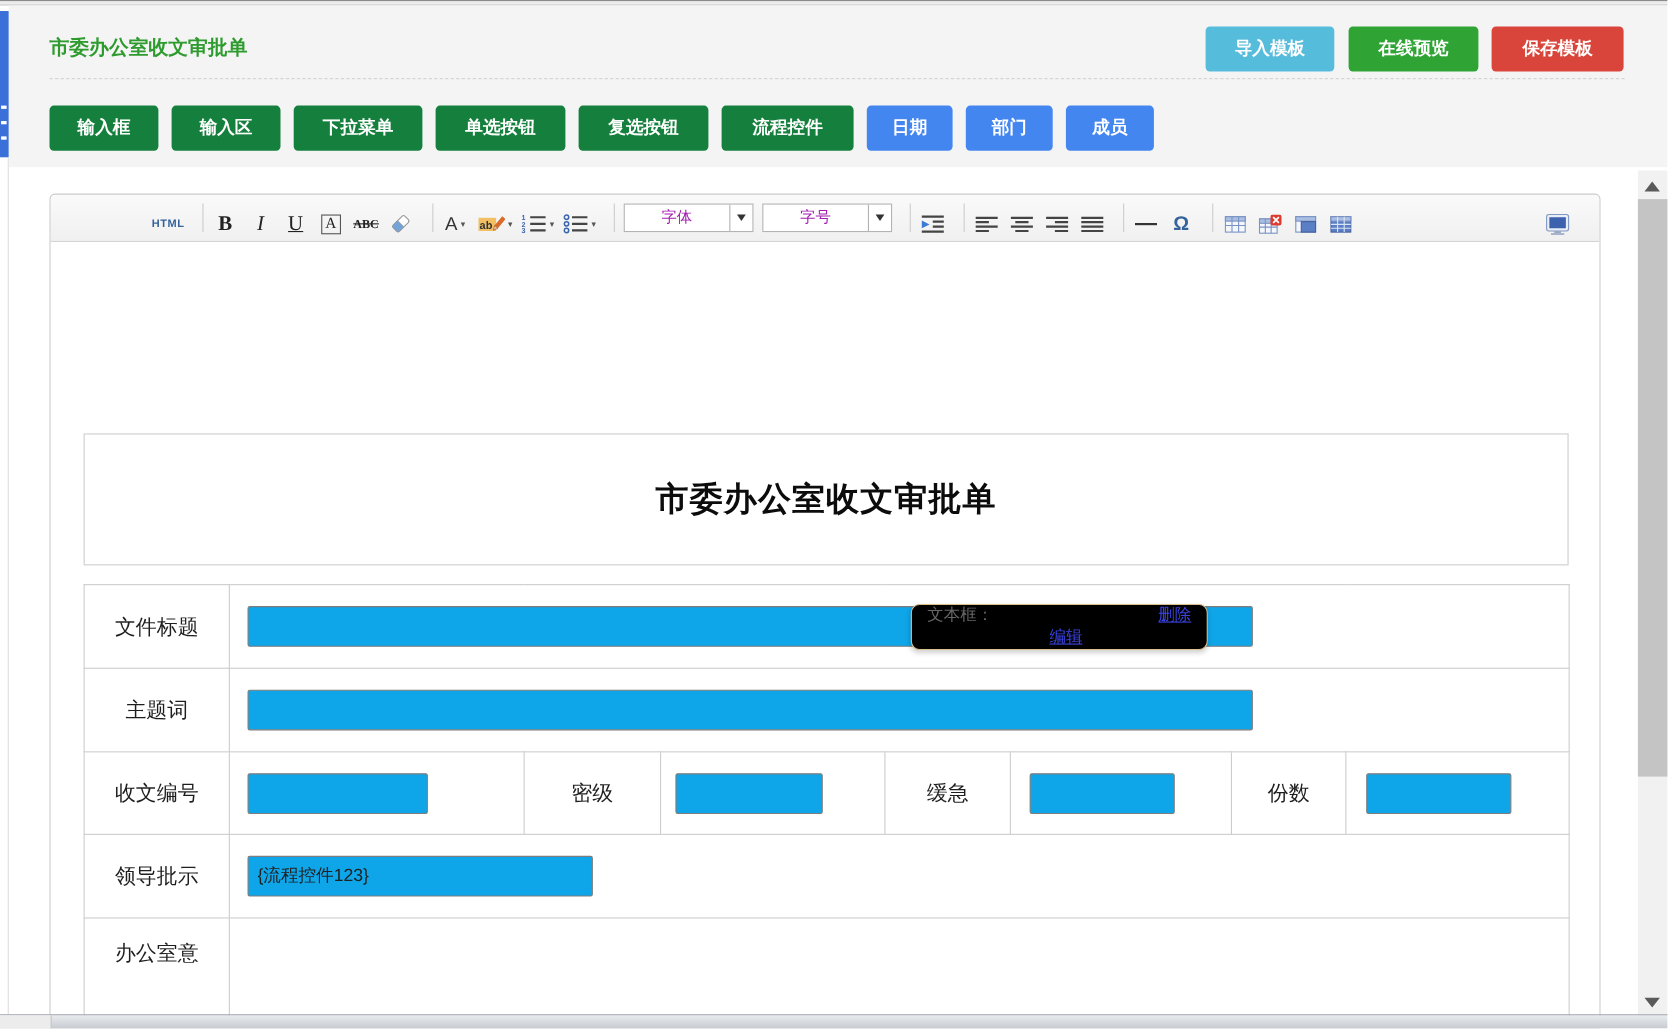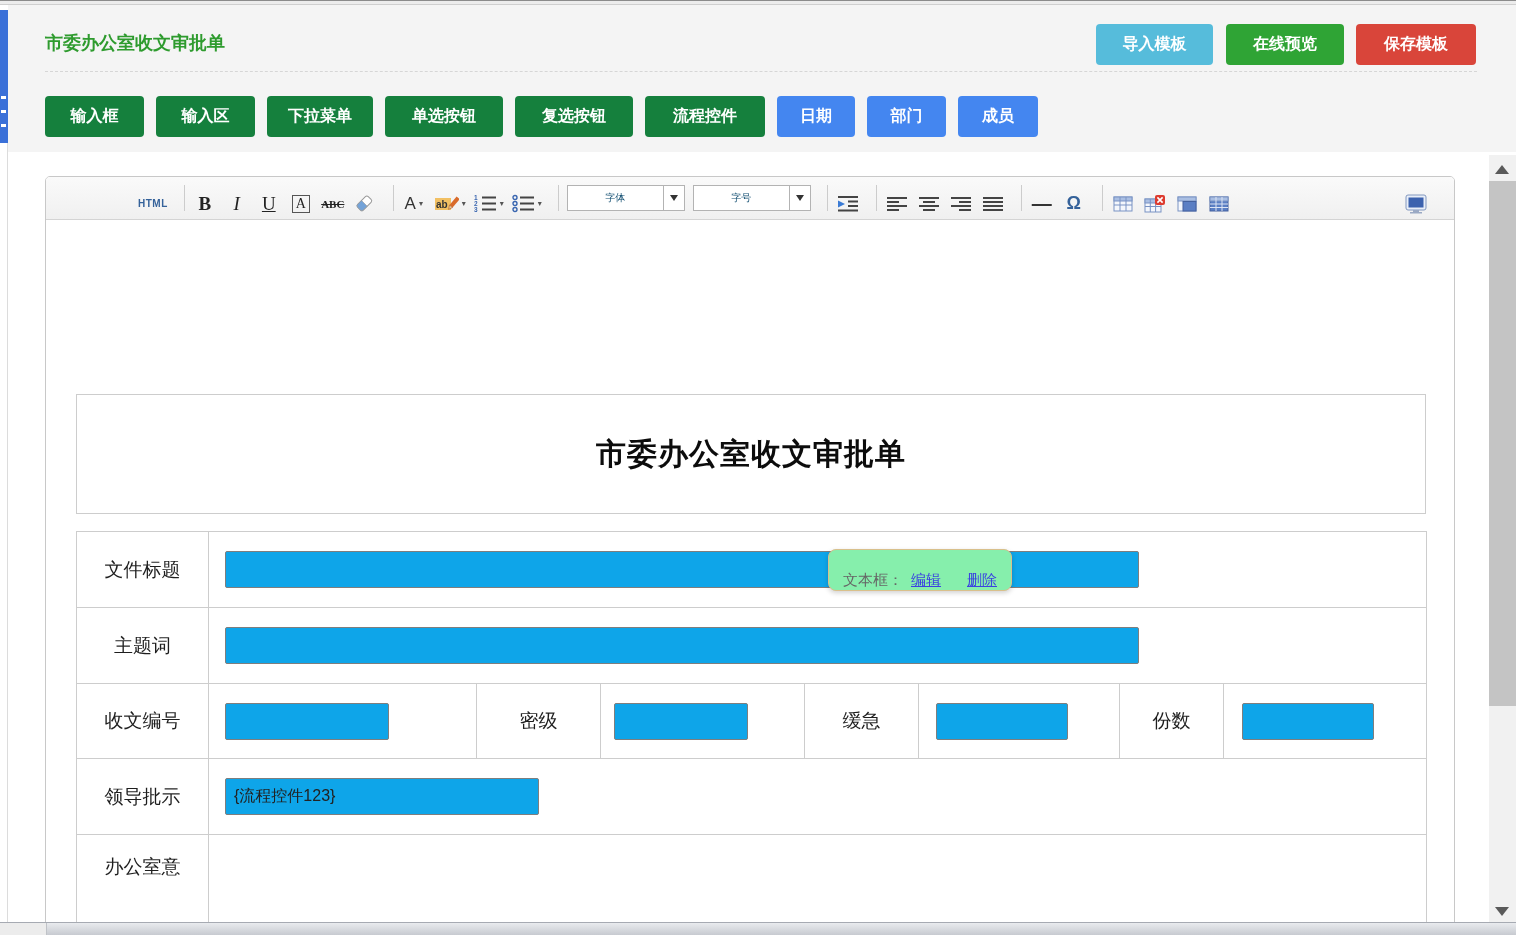--- a/index.html
+++ b/index.html
@@ -44,43 +44,43 @@
   .etb{height:43px;background:linear-gradient(#fafafa,#f0f0f0);border-bottom:1px solid #d4d4d4;
        display:flex;align-items:center;padding-left:92px;box-sizing:border-box;}
   .tb-sep{width:1px;height:26px;background:#cccccc;margin:0 8px;flex:none;}
   .tb-btn{min-width:24px;height:28px;display:flex;align-items:center;justify-content:center;
           margin-right:8px;cursor:pointer;flex:none;margin-top:11px;}
   .serifch{font-family:"Liberation Serif","DejaVu Serif",serif;font-size:19px;color:#222;}
   .html-lbl{font-size:10px;font-weight:bold;color:#35629a;letter-spacing:0.5px;}
   .caret{font-size:8px;color:#555;margin-left:3px;}
   .tb-select{width:118px;height:26px;background:#fff;border:1px solid #b3b3b3;display:flex;align-items:center;
              margin-right:8px;cursor:pointer;flex:none;box-sizing:border-box;}
-  .tb-select .lbl{flex:1;text-align:center;font-size:10px;color:#0c4a6e;}
+  .tb-select .lbl{flex:1;text-align:center;font-size:14px;color:#a21caf;}
   .tb-select .dd{width:21px;height:100%;border-left:1px solid #b3b3b3;display:flex;align-items:center;justify-content:center;box-sizing:border-box;}
   .tri{width:0;height:0;border-left:4px solid transparent;border-right:4px solid transparent;border-top:6px solid #333;}
   .spacer{flex:1;}
 
   .econtent{position:relative;height:716px;background:#fff;}
   .doc-title-box{position:absolute;left:30px;top:174px;width:1348px;height:118px;border:1px solid #cdcdcd;
                  display:flex;align-items:center;justify-content:center;}
   .doc-title{font-size:30px;font-weight:bold;color:#0c0c0c;letter-spacing:1px;}
 
   table.doc{position:absolute;left:30px;top:311px;border-collapse:collapse;table-layout:fixed;width:1350px;}
   table.doc td{border:1px solid #cdcdcd;padding:0;vertical-align:middle;}
   td.lbl{text-align:center;font-size:19px;color:#1e1e1e;}
   .inp{display:block;height:37px;border:1px solid #7e7e7e;border-radius:2px;background:#0ea5e9;
        box-sizing:border-box;font-size:16px;color:#222;padding:0 8px;outline:none;
        font-family:"Liberation Sans","DejaVu Sans",sans-serif;}
   tr.r6 td{vertical-align:top;}
   tr.r6 td.lbl{padding-top:19px;}
 
   
-  .tooltip{position:absolute;left:828px;top:549px;height:42px;background:#86efac;border:1px solid #d9c08c;
-           border-radius:8px;box-shadow:0 2px 5px rgba(0,0,0,.18);display:flex;align-items:flex-end;
-           padding:0 14px;font-size:15px;color:#666;z-index:20;box-sizing:border-box;}
+  .tooltip{position:absolute;left:828px;top:549px;height:42px;background:#000000;border:1px solid #d9c08c;
+           border-radius:8px;box-shadow:0 2px 5px rgba(0,0,0,.18);display:flex;align-items:flex-start;
+           padding:0 14px;font-size:15px;color:#666;z-index:20;box-sizing:border-box;gap:43px;}
   .tooltip a{color:#3b43e0;text-decoration:underline;cursor:pointer;}
   .tooltip .edit{margin-left:8px;margin-top:20px;}
   .tooltip .del{margin-left:26px;}
 </style>
 </head>
 <body>
 
 <div class="top-edge"></div>
 <div class="left-strip">
   <i style="top:86px"></i>
@@ -91,21 +91,21 @@
 
 <div class="header">
   <div class="page-title">市委办公室收文审批单</div>
   <button class="hdr-btn b0">导入模板</button>
   <button class="hdr-btn b1">在线预览</button>
   <button class="hdr-btn b2">保存模板</button>
   <div class="dashed"></div>
   <div class="ctrl-row">
     <button class="ctrl-btn lightblue" style="width:99px">输入框</button>
     <button class="ctrl-btn lightblue" style="width:99px">输入区</button>
-    <button class="ctrl-btn lightblue" style="width:106px">下拉菜单</button>
+    <button class="ctrl-btn lightblue" style="width:117px">下拉菜单</button>
     <button class="ctrl-btn lightblue" style="width:118px">单选按钮</button>
     <button class="ctrl-btn lightblue" style="width:118px">复选按钮</button>
     <button class="ctrl-btn lightblue" style="width:120px">流程控件</button>
     <button class="ctrl-btn blue" style="width:78px">日期</button>
     <button class="ctrl-btn blue" style="width:79px">部门</button>
     <button class="ctrl-btn blue" style="width:80px">成员</button>
   </div>
 </div>
 
 <div class="editor">

